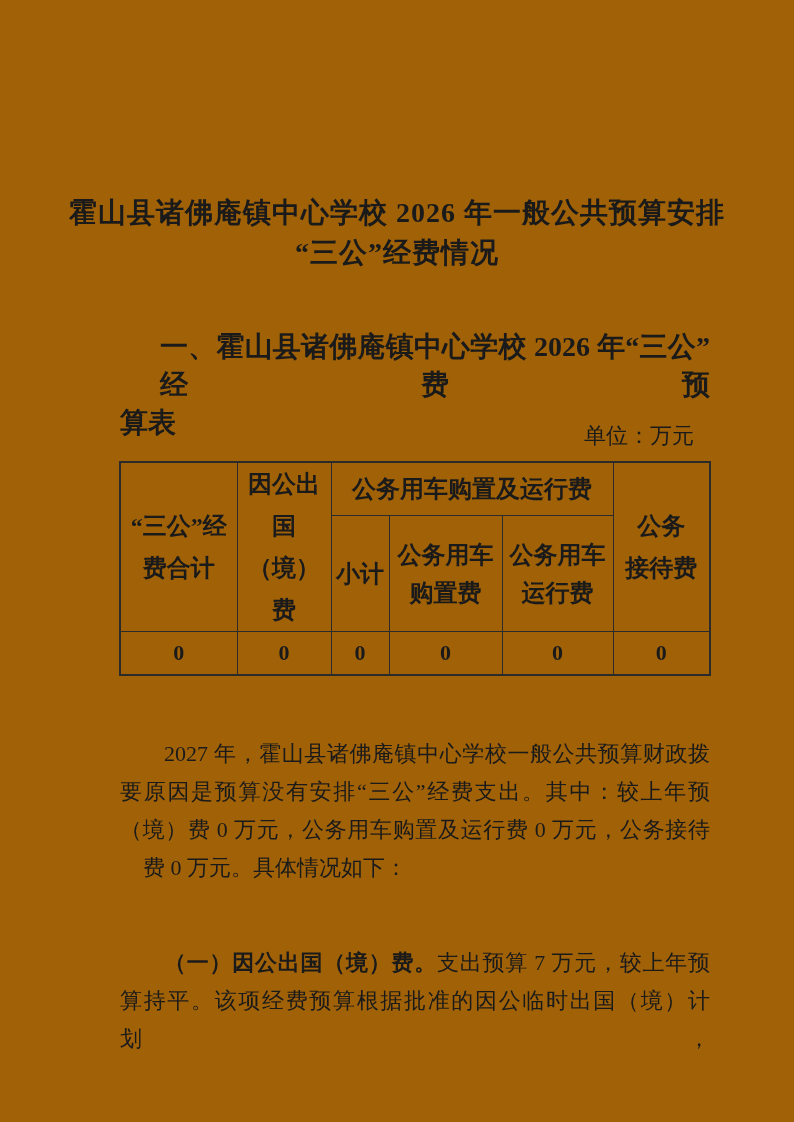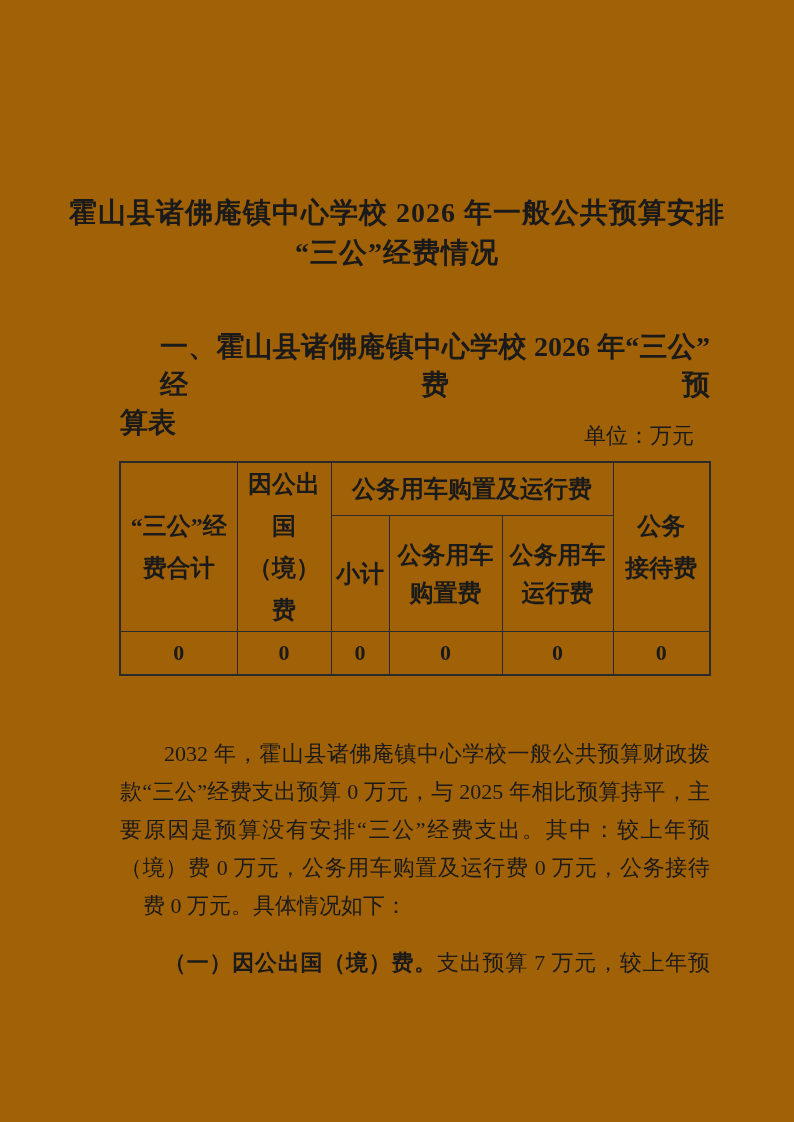--- a/index.html
+++ b/index.html
@@ -108,24 +108,24 @@
         <td class="val-right">0</td>
         <td class="val-right">0</td>
       </tr>
     </tbody>
   </table>
 
   <div class="heading" id="heading-2">
   </div>
 
   <div class="para" id="para-1">
-    <div class="pline first">2032 年，霍山县诸佛庵镇中心学校一般公共预算财政拨</div>
-    <div class="pline">款“三公”经费支出预算 0 万元，与 2025 年相比预算持平，主</div>
+    <div class="pline first">2027 年，霍山县诸佛庵镇中心学校一般公共预算财政拨</div>
     <div class="pline">要原因是预算没有安排“三公”经费支出。其中：较上年预</div>
     <div class="pline">（境）费 0 万元，公务用车购置及运行费 0 万元，公务接待</div>
     <div class="pline last">费 0 万元。具体情况如下：</div>
   </div>
 
   <div class="para" id="para-2">
     <div class="pline first"><span class="lead-bold">（一）因公出国（境）费。</span><span>支出预算 7 万元，较上年预</span></div>
+    <div class="pline">算持平。该项经费预算根据批准的因公临时出国（境）计划，</div>
   </div>
 
 </div>
 
 </body></html>

